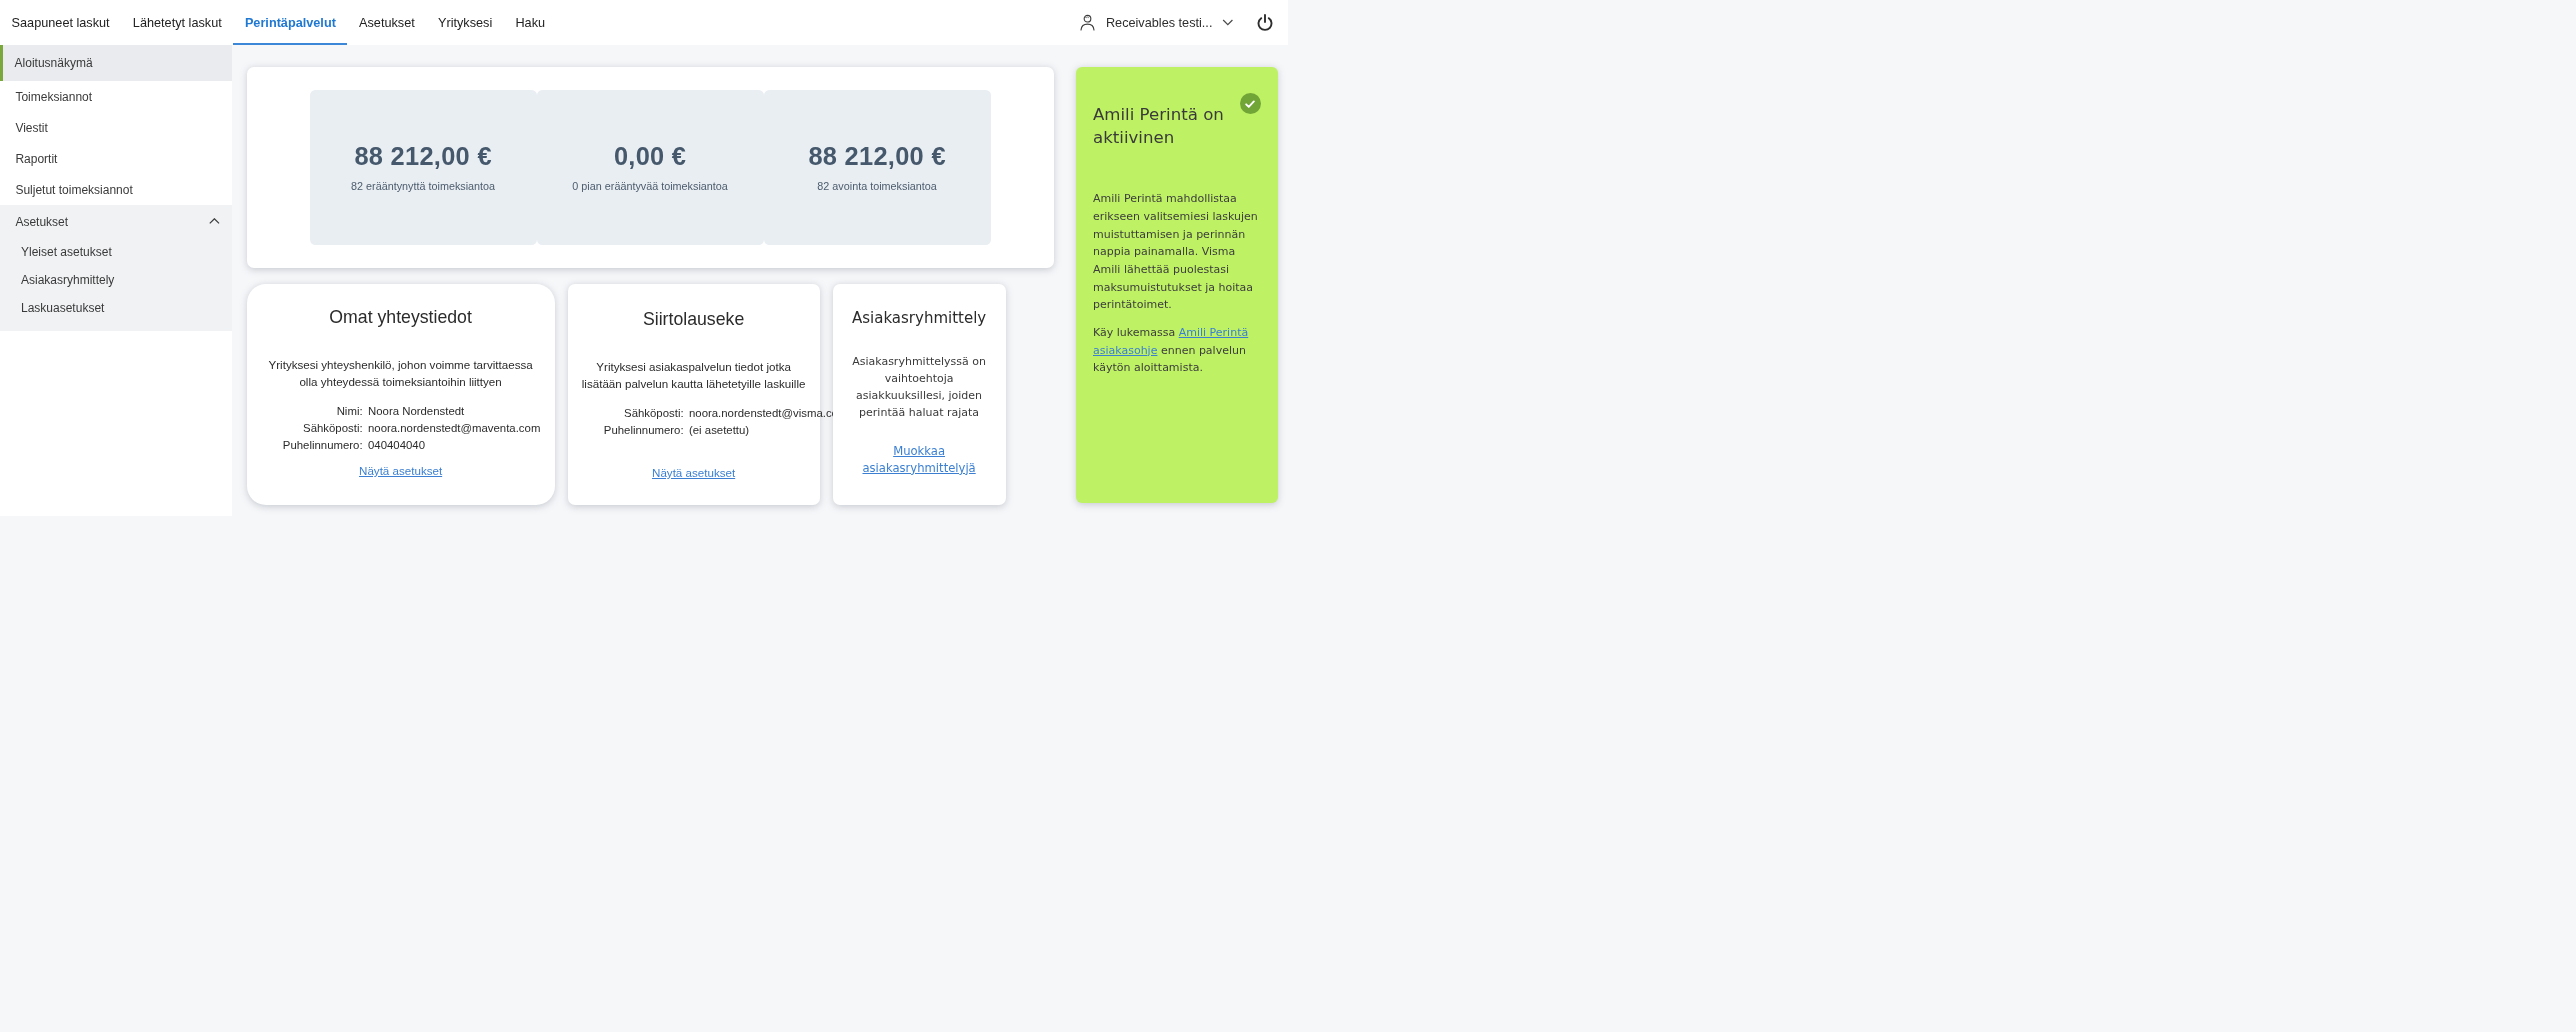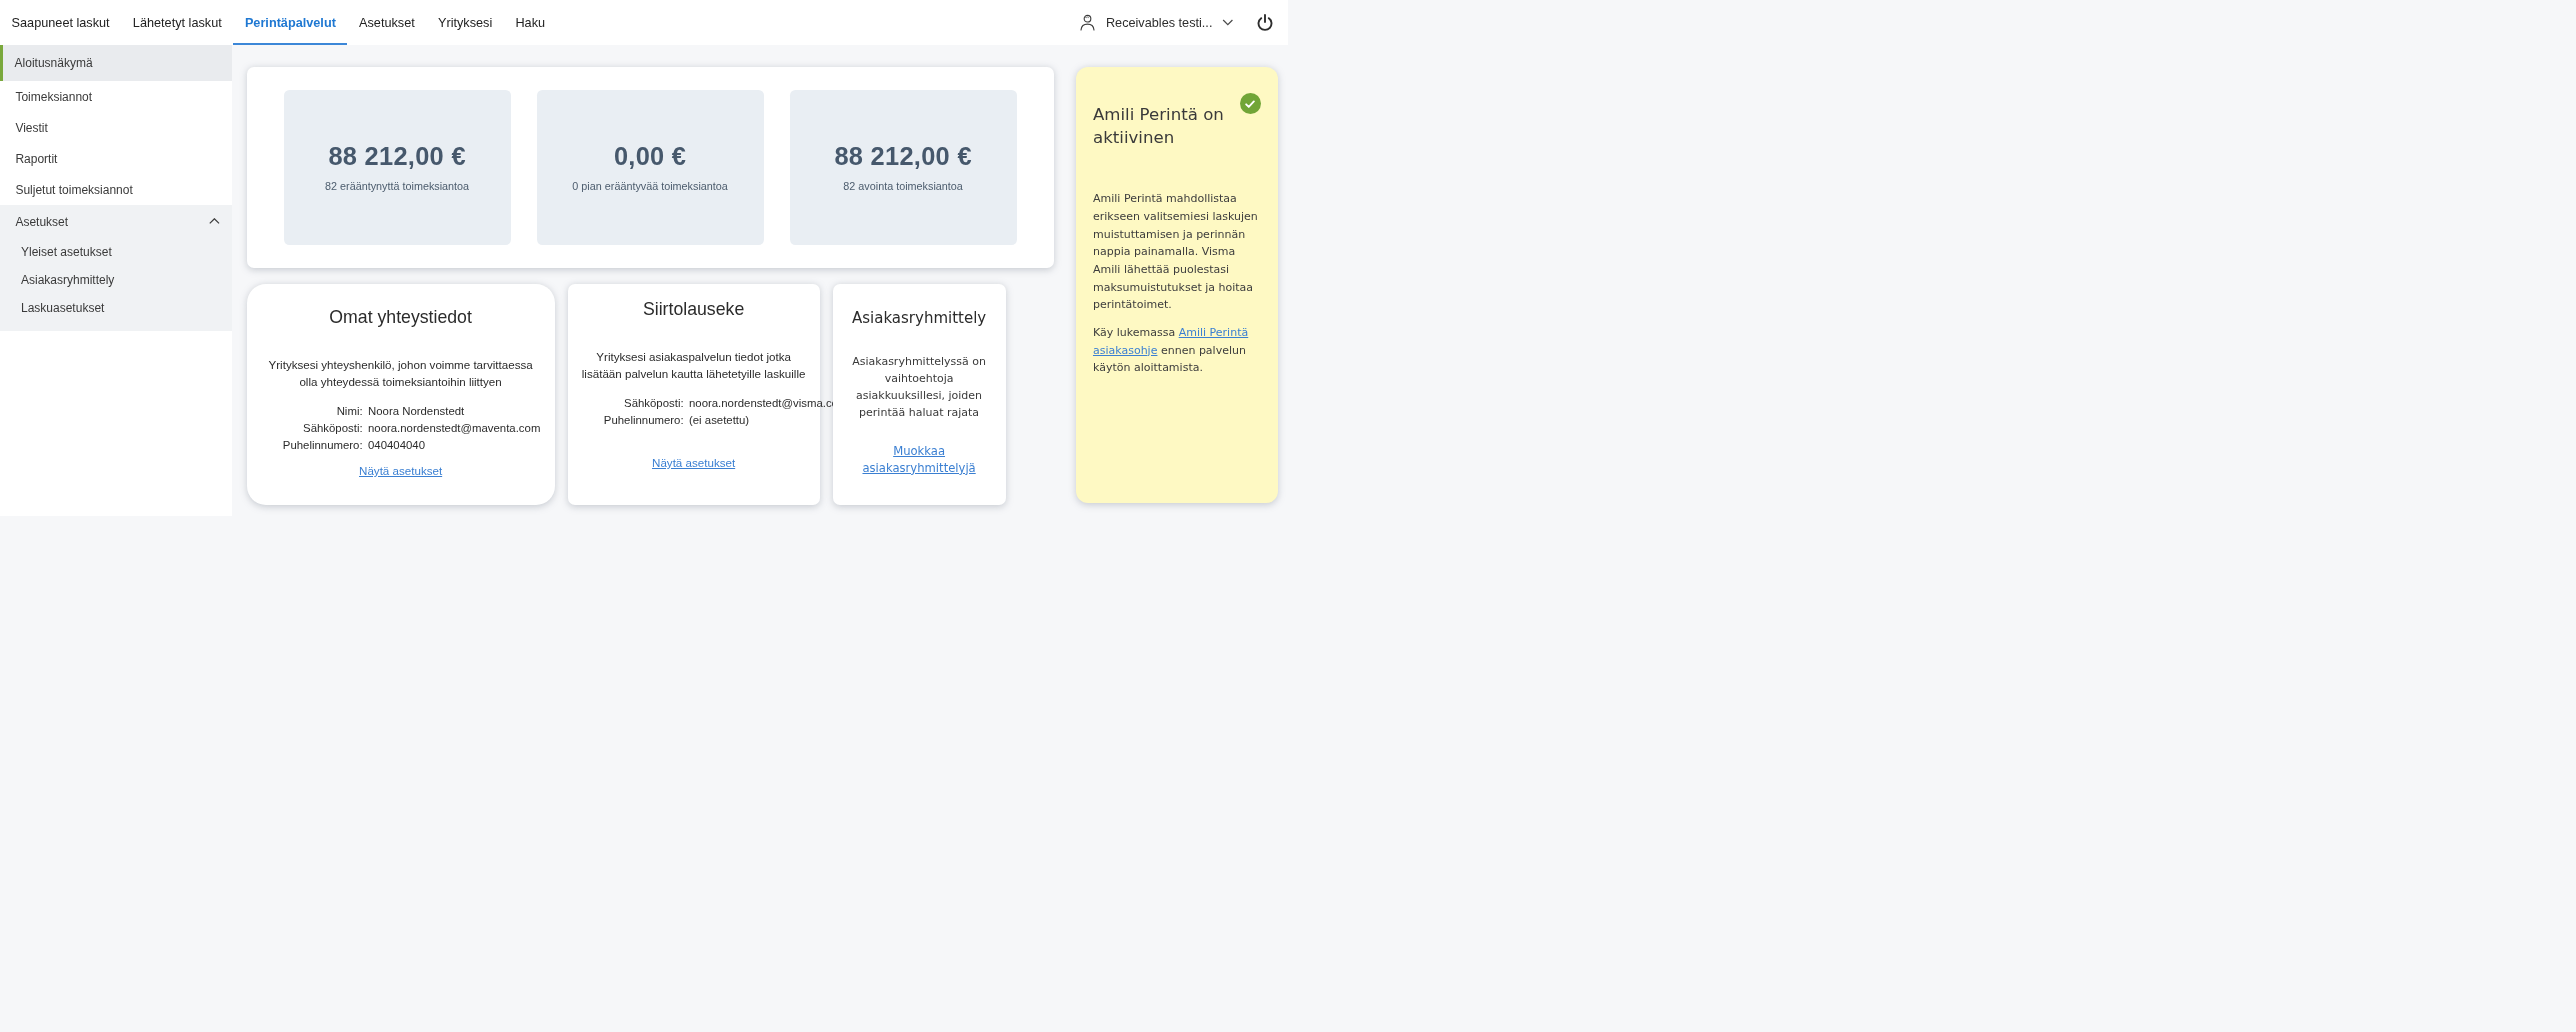--- a/index.html
+++ b/index.html
@@ -25,42 +25,42 @@
   .sidebar{width:232px;background:#fff;flex:none;}
   .side-item{height:31px;display:flex;align-items:center;padding:0 12.3px 0 15.4px;font-size:12px;color:#3a3a3a;cursor:pointer;}
   .side-item.selected{height:36px;background:#e9ebee;border-left:3.9px solid #7aa83c;padding-left:11.6px;}
   .side-group{background:#f0f2f4;padding-bottom:8.5px;}
   .group-head{height:33px;display:flex;align-items:center;justify-content:space-between;padding:0 12.3px 0 15.4px;font-size:12px;color:#3a3a3a;cursor:pointer;}
   .side-sub{height:28px;display:flex;align-items:center;padding-left:21px;font-size:12px;color:#3a3a3a;cursor:pointer;}
   
   .content{flex:1;display:flex;gap:22.4px;padding:21.6px 9.2px 0 14.6px;box-sizing:border-box;background:#f6f7f9;}
   .left-col{width:807px;flex:none;}
   .shadowed{box-shadow:0 1.5px 7.7px rgba(125,135,148,.38);}
-  .stats-card{height:201px;background:#fff;border-radius:7px;display:flex;justify-content:space-between;padding:23px 37px;box-sizing:border-box;}
+  .stats-card{height:201px;background:#fff;border-radius:7px;display:flex;justify-content:center;padding:23px 37px;box-sizing:border-box;}
   .stat-box{width:227px;background:#e9eef3;border-radius:5.4px;display:flex;flex-direction:column;align-items:center;justify-content:center;}
   .stat-value{font-size:25.4px;font-weight:700;color:#46586c;letter-spacing:0.3px;}
   .stat-caption{font-size:10.8px;color:#4c5c6d;margin-top:8.5px;}
   .cards-row{display:flex;gap:13px;margin-top:16px;}
   .card{background:#fff;border-radius:7px;height:221px;box-sizing:border-box;}
   .card-a{width:308px;padding:23px 14px;text-align:center;border-radius:19px;}
-  .card-b{width:252px;padding:15px 14px;text-align:center;}
+  .card-b{width:252px;padding:25px 14px;text-align:center;}
   .card-c{width:173px;padding:21.6px 17px;font-family:"DejaVu Sans",sans-serif;text-align:center;}
   .card-title{font-size:17.7px;line-height:21px;color:#2b2b2b;font-weight:400;margin:0 0 28.5px;}
   .card-desc{font-size:11.6px;line-height:17px;color:#2b2b2b;margin:0 auto 13px;max-width:274px;}
   .info-row{display:flex;font-size:11.4px;line-height:17px;color:#2b2b2b;padding:0 14px;}
   .info-label{flex:0 0 88px;text-align:right;}
   .info-value{flex:1;text-align:left;padding-left:5.4px;white-space:nowrap;}
   a.link{color:#3a7fd2;font-size:11.6px;text-decoration:underline;cursor:pointer;}
   .card-a .card-link{display:inline-block;margin-top:10px;}
   .card-b .card-link{display:inline-block;margin-top:27px;}
   .card-c-title{font-size:15px;line-height:18.5px;color:#2b2b2b;font-weight:400;margin:3.9px 0 25px;white-space:nowrap;}
   .card-c-desc{font-size:11px;line-height:17.3px;color:#3a3a3a;margin:0;}
   .card-c-link{display:block;text-align:center;font-size:11px;line-height:17px;margin-top:21px;}
   
-  .amili{width:202px;flex:none;height:436px;background:#fef9c3;border-radius:12px;box-sizing:border-box;padding:23px 17px;font-family:"DejaVu Sans",sans-serif;}
+  .amili{width:202px;flex:none;height:436px;background:#bef264;border-radius:6px;box-sizing:border-box;padding:23px 17px;font-family:"DejaVu Sans",sans-serif;}
   .amili-head{display:flex;justify-content:space-between;align-items:flex-start;}
   .amili-title{font-size:16.6px;line-height:23px;color:#3a3a3a;max-width:137px;font-weight:400;}
   .badge{width:21px;height:21px;border-radius:50%;background:#71a537;display:flex;align-items:center;justify-content:center;margin-top:3.9px;flex:none;}
   .amili-p{font-size:11px;line-height:17.7px;color:#3d3d3d;margin:27px 0 0;}
   .amili-p2{margin-top:10px;}
   .amili a.link{font-size:11px;}
 </style>
 </head>
 <body>
 

